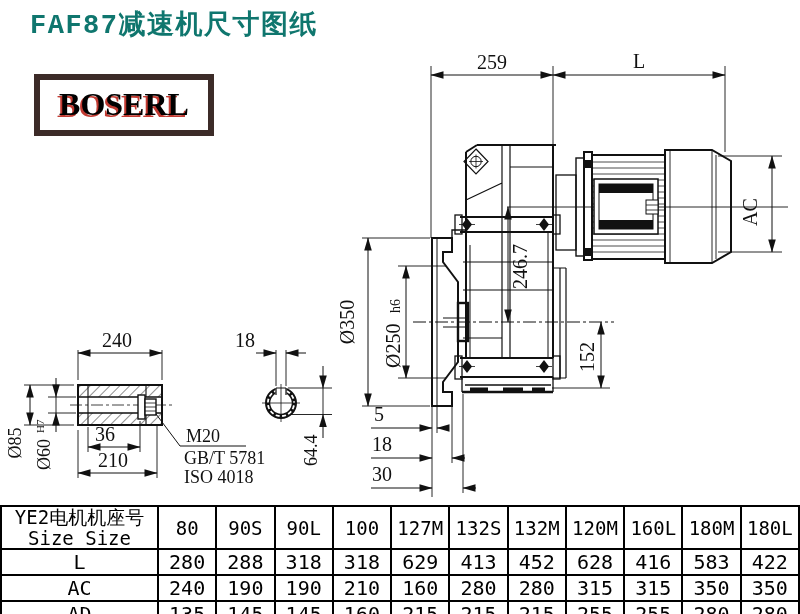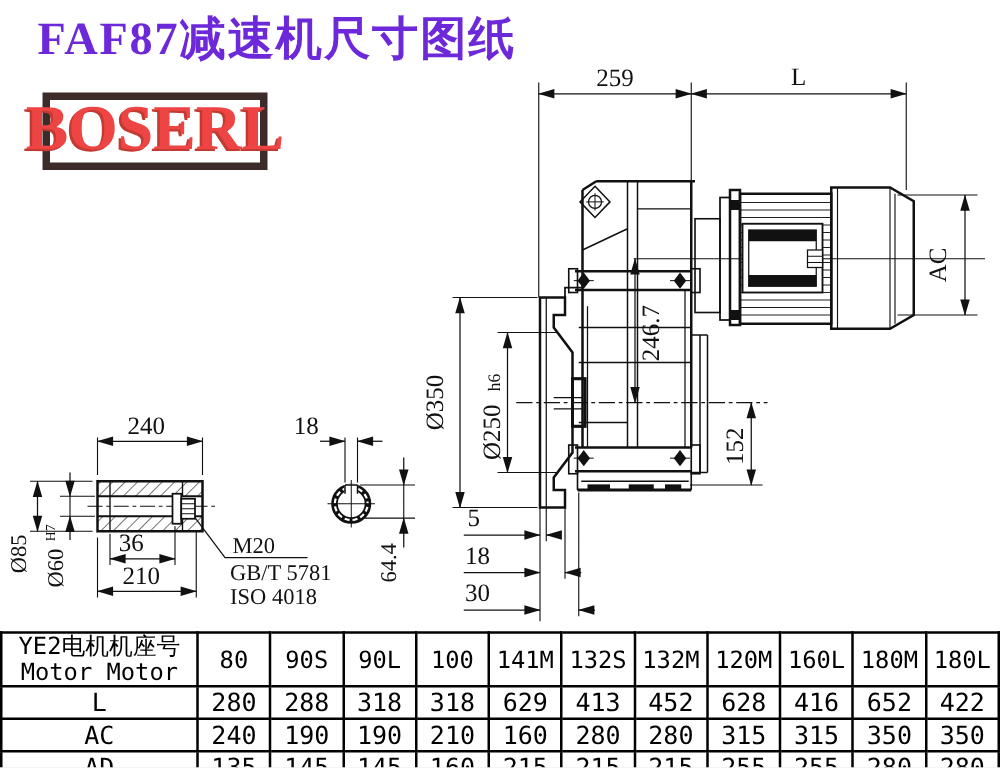--- a/index.html
+++ b/index.html
@@ -1,23 +1,23 @@
 <!DOCTYPE html>
 <html><head>
 <meta charset="utf-8">
 <style>
   html,body{margin:0;padding:0;background:#e8e8e8;}
   .page{position:relative;width:800px;height:614px;background:#ffffff;overflow:hidden;
         font-family:"Liberation Sans",sans-serif;}
-  .title{position:absolute;left:30px;top:6px;font-size:37px;font-weight:700;color:#6d28d9;
-         letter-spacing:1.5px;font-family:Liberation Serif, serif;}
+  .title{position:absolute;left:30px;top:6px;font-size:27px;font-weight:700;color:#0f766e;
+         letter-spacing:1.5px;font-family:Liberation Mono, monospace;}
   .logo{position:absolute;left:34px;top:74px;width:168px;height:50px;border:6px solid #3c2b28;
         background:#fff;display:flex;align-items:center;justify-content:center;}
-  .logo span{font-family:"Liberation Serif",serif;font-weight:700;font-size:51px;line-height:1;
-        color:#ef4444;text-shadow:-2px 2px 0 #c23b32;padding-bottom:3px;}
+  .logo span{font-family:"Liberation Serif",serif;font-weight:700;font-size:32px;line-height:1;
+        color:#000000;text-shadow:-2px 2px 0 #c23b32;padding-bottom:3px;}
   svg.draw{position:absolute;left:0;top:0;}
   svg .ln{stroke:#111;fill:none;}
   svg text{fill:#111;font-family:"Liberation Serif",serif;}
   .dtx{font-size:20px;}
   .dtx-s{font-size:18px;}
   table.spec{position:absolute;left:0;top:505px;width:800px;height:109px;border-collapse:collapse;
         table-layout:fixed;background:#fff;
         font-family:"DejaVu Sans Mono","Liberation Sans",monospace;}
   table.spec th,table.spec td{border:2px solid #000;text-align:center;vertical-align:middle;
         padding:0;font-weight:400;color:#000;}
@@ -229,46 +229,46 @@
         <col>
         <col>
         <col>
         <col>
         <col>
     </colgroup>
     <tbody>
         <tr class="hrow">
       <th>
         <div class="hcell">YE2电机机座号</div>
-        <div class="hcell">Motor Motor</div>
+        <div class="hcell">Size Size</div>
       </th>
       <th>80</th>
       <th>90S</th>
       <th>90L</th>
       <th>100</th>
-      <th>141M</th>
+      <th>127M</th>
       <th>132S</th>
       <th>132M</th>
       <th>120M</th>
       <th>160L</th>
       <th>180M</th>
       <th>180L</th>
     </tr>
     <tr class="drow">
       <td>L</td>
       <td>280</td>
       <td>288</td>
       <td>318</td>
       <td>318</td>
       <td>629</td>
       <td>413</td>
       <td>452</td>
       <td>628</td>
       <td>416</td>
-      <td>652</td>
+      <td>583</td>
       <td>422</td>
     </tr>
     <tr class="drow">
       <td>AC</td>
       <td>240</td>
       <td>190</td>
       <td>190</td>
       <td>210</td>
       <td>160</td>
       <td>280</td>

